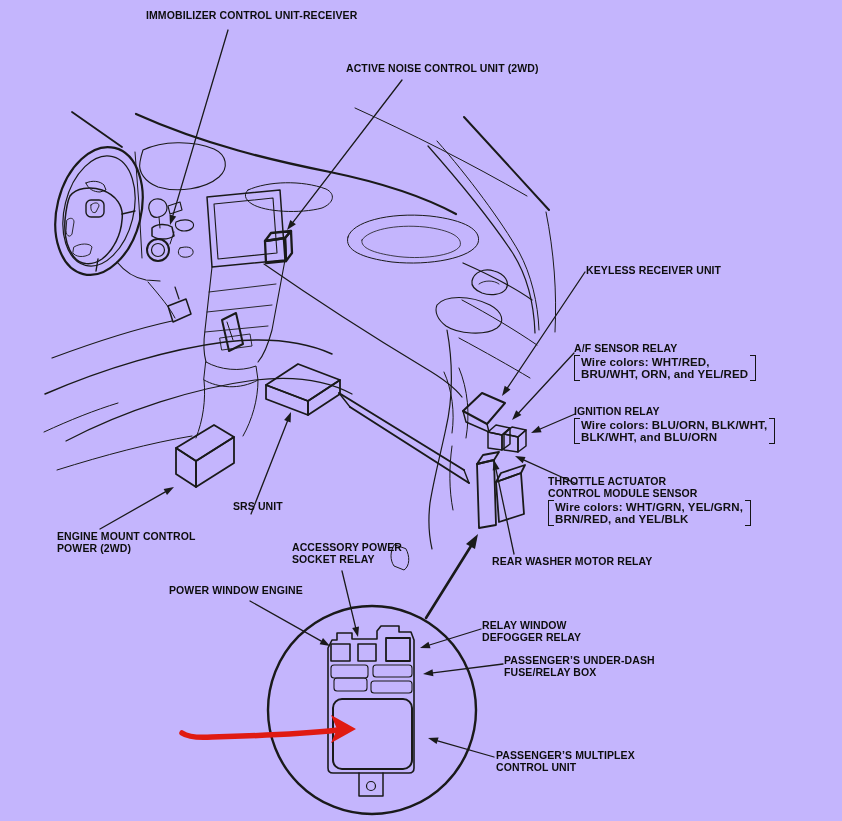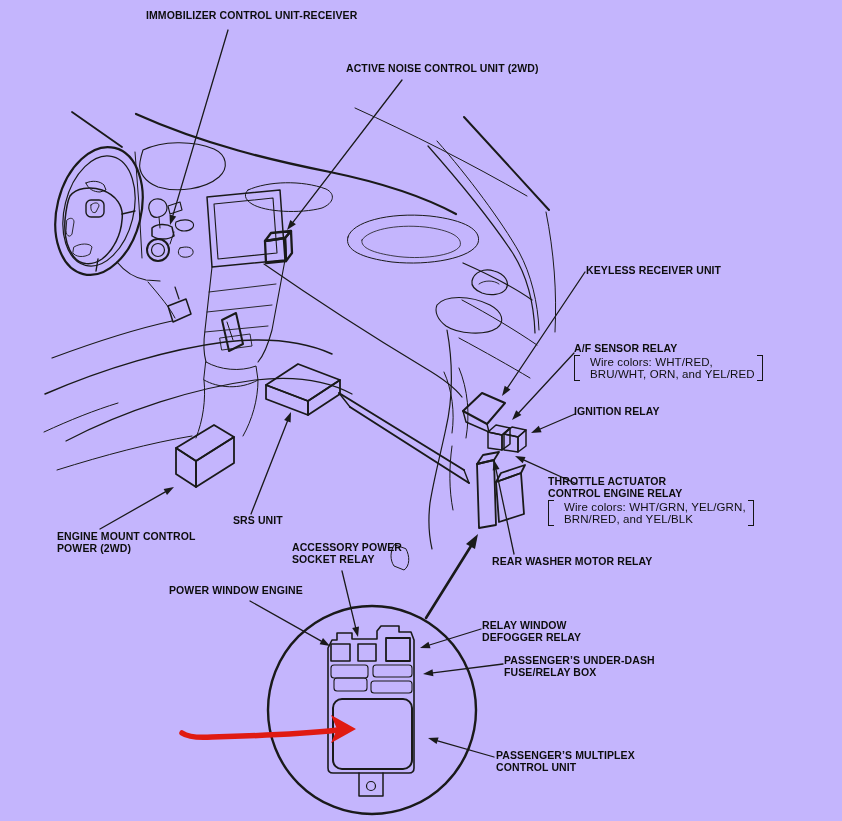--- a/index.html
+++ b/index.html
@@ -6,22 +6,22 @@
   .stage{
     position:relative;width:842px;height:821px;background:#c4b5fd;
     font-family:"Liberation Sans","DejaVu Sans",sans-serif;overflow:hidden;
   }
   .art{position:absolute;left:0;top:0;}
   .lbl{
     position:absolute;color:#0d0d0d;font-size:10.5px;font-weight:bold;
     line-height:12px;letter-spacing:0.1px;white-space:nowrap;
   }
   .wires{
-    margin-top:1px;font-weight:normal;font-size:11.5px;line-height:12px;
-    position:relative;padding:1px 8px 1px 16px;color:#111;
+    margin-top:1px;font-weight:bold;font-size:11.5px;line-height:12px;
+    position:relative;padding:1px 8px 1px 7px;color:#111;
   }
   .wires::before,.wires::after{
     content:"";position:absolute;top:0;bottom:0;width:5px;
     border:1.4px solid #151515;
   }
   .wires::before{left:0;border-right:none;}
   .wires::after{right:0;border-left:none;}
 </style>
 </head>
 <body>
@@ -239,41 +239,45 @@
   <div class="lbl" style="left:574px;top:342px">
     <div>A/F SENSOR RELAY</div>
     <div class="wires">
       <div>Wire colors: WHT/RED,</div>
       <div>BRU/WHT, ORN, and YEL/RED</div>
     </div>
   </div>
 
   <div class="lbl" style="left:574px;top:405px">
     <div>IGNITION RELAY</div>
+    <div class="wires">
+      <div>Wire colors: BLU/ORN, BLK/WHT,</div>
+      <div>BLK/WHT, and BLU/ORN</div>
+    </div>
   </div>
 
   <div class="lbl" style="left:548px;top:475px">
     <div>THROTTLE ACTUATOR</div>
-    <div>CONTROL ENGINE RELAY</div>
+    <div>CONTROL MODULE SENSOR</div>
     <div class="wires">
       <div>Wire colors: WHT/GRN, YEL/GRN,</div>
       <div>BRN/RED, and YEL/BLK</div>
     </div>
   </div>
 
   <div class="lbl" style="left:492px;top:555px">
     <div>REAR WASHER MOTOR RELAY</div>
   </div>
 
   <div class="lbl" style="left:57px;top:530px">
     <div>ENGINE MOUNT CONTROL</div>
     <div>POWER (2WD)</div>
   </div>
 
-  <div class="lbl" style="left:233px;top:514px">
+  <div class="lbl" style="left:233px;top:500px">
     <span>SRS UNIT</span>
   </div>
 
   <div class="lbl" style="left:292px;top:541px">
     <div>ACCESSORY POWER</div>
     <div>SOCKET RELAY</div>
   </div>
 
   <div class="lbl" style="left:169px;top:584px">
     <span>POWER WINDOW ENGINE</span>

